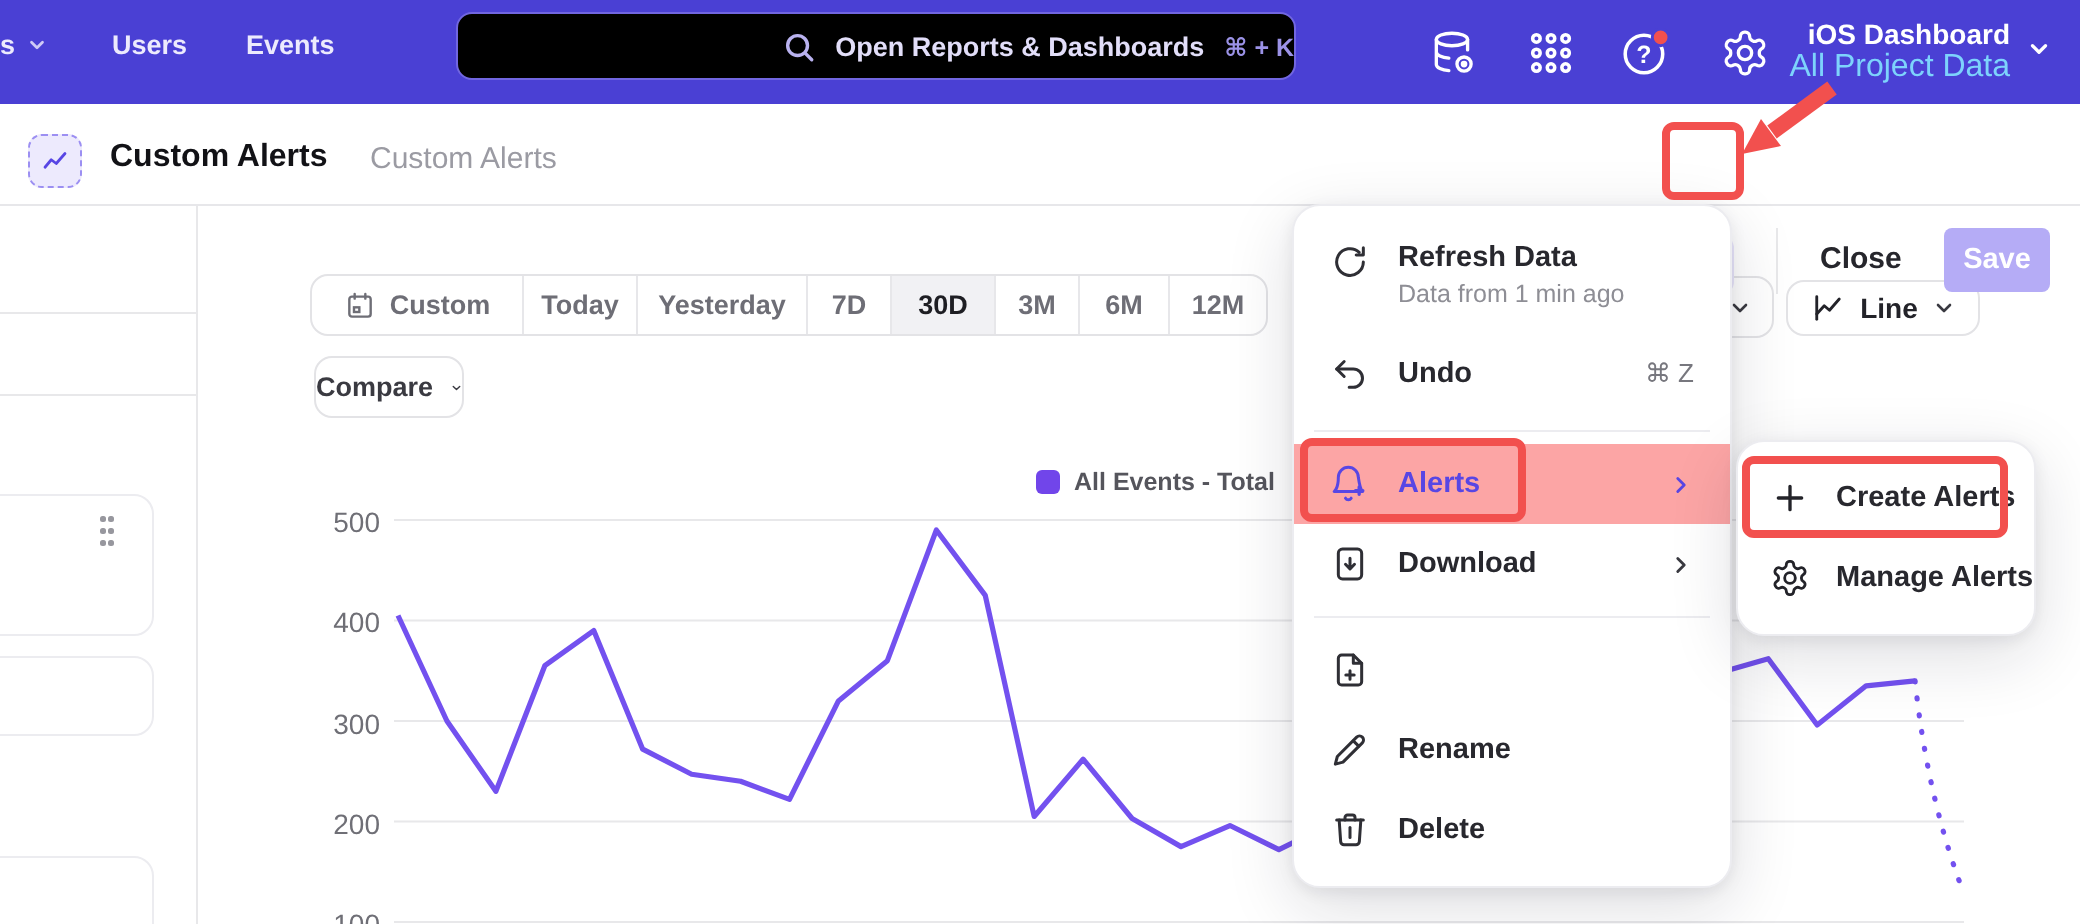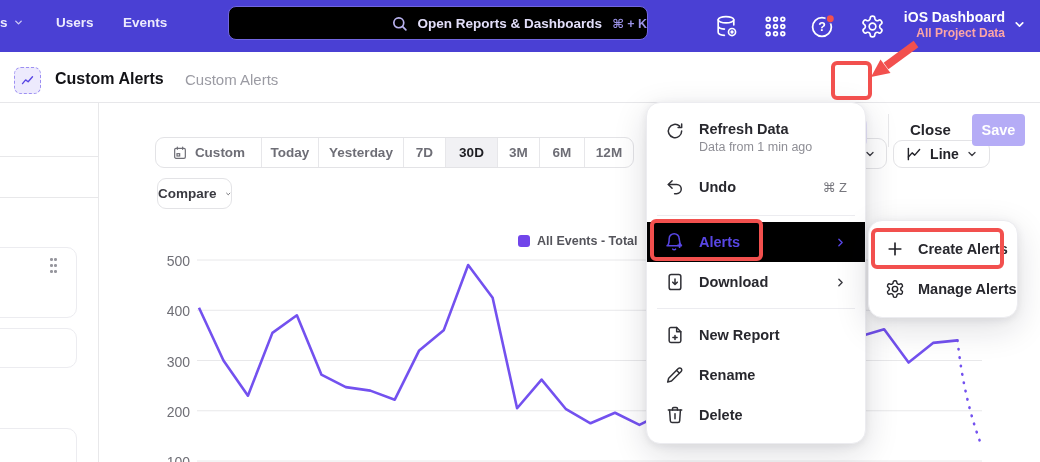--- a/index.html
+++ b/index.html
@@ -11,21 +11,21 @@
   
   #navbar { left:0; top:0; width:1040px; height:52px; background:#4a40d4; z-index:2; }
   .nav-item { color:#eceafd; font-size:13.5px; font-weight:600; top:15px; display:flex; align-items:center; gap:5px; cursor:pointer; }
   #searchbar { left:228px; top:6px; width:420px; height:34px; background:#000000; border:1px solid #7166e0;
     border-radius:8px; display:flex; align-items:center; justify-content:flex-end; gap:10px; cursor:text; }
   #searchbar .ph { color:#e2def9; font-size:13.5px; font-weight:600; }
   #searchbar .sc { color:#9b92e6; font-size:12.5px; font-weight:600; }
   .nav-icon { top:14px; width:25px; height:25px; color:#fff; cursor:pointer; position:absolute; }
   #project { right:14px; top:8px; text-align:right; color:#fff; cursor:pointer; display:flex; align-items:center; gap:8px; }
   #project .pn { font-size:14px; font-weight:700; line-height:18px; }
-  #project .ps { font-size:12px; font-weight:700; color:#fca5a5; line-height:15px; }
+  #project .ps { font-size:16px; font-weight:400; color:#7dd3fc; line-height:15px; }
 
   
   #header { left:0; top:52px; width:1040px; height:51px; background:#fff; border-bottom:1px solid #e7e7ea; z-index:2; }
   #insights-badge { left:14px; top:15px; width:27px; height:27px; border-radius:7px; background:#edeafd;
     border:1px dashed #9c8ff2; display:flex; align-items:center; justify-content:center; }
   #page-title { left:55px; top:18px; font-size:16px; font-weight:700; color:#121216; }
   #breadcrumb { left:185px; top:19px; font-size:15px; color:#9b9ba3; }
   #avatar { left:652px; top:66px; width:31px; height:31px; border-radius:50%; background:#f2555e; color:#fff;
     font-size:12.5px; font-weight:700; display:flex; align-items:center; justify-content:center; cursor:pointer; }
   #link-btn { left:698px; top:68px; width:26px; height:26px; color:#2c2c33; cursor:pointer; }
@@ -70,21 +70,21 @@
   #chart-svg { left:0; top:0; z-index:0; }
 
   
   .menu-card { background:#fff; border:1px solid #ececf0; border-radius:14px;
     box-shadow:0 10px 34px rgba(20,20,40,.14), 0 2px 8px rgba(20,20,40,.08); z-index:5; }
   #ctx-menu { left:646px; top:102px; width:220px; padding:10px 0 8px 0; }
   .mi { display:flex; align-items:center; gap:14px; padding:0 18px; height:40px; cursor:pointer;
     font-size:14.5px; font-weight:600; color:#28282e; }
   .mi .grow { flex:1; }
   .mi .chev { color:#3a3a41; }
-  .mi.hl { background:#000000; color:#5846e4; }
+  .mi.hl { background:#fca5a5; color:#5846e4; }
   .mi.hl .chev { color:#5846e4; }
   .mi-2line { height:52px; align-items:flex-start; padding-top:8px; }
   .mi-2line .txt .sub { font-size:12.5px; font-weight:400; color:#8e8e95; margin-top:3px; }
   .shortcut { font-size:13px; color:#77777e; font-weight:400; }
   .mdiv { height:1px; background:#ececf0; margin:6px 10px; }
   .micon { width:20px; height:20px; flex:0 0 20px; color:#2f2f35; }
   .mi.hl .micon { color:#5846e4; }
 
   #sub-menu { left:868px; top:220px; width:150px; padding:8px 0; }
   #sub-menu .mi { padding:0 16px; gap:13px; font-size:14.5px; font-weight:700; white-space:nowrap; }
@@ -319,21 +319,20 @@
           <polyline points="9 6 15 12 9 18"></polyline>
         </svg>
     </div>
     <div class="mdiv"></div>
     <div class="mi">
       <svg class="micon" viewBox="0 0 24 24" fill="none" stroke="currentColor" stroke-width="1.8" stroke-linecap="round" stroke-linejoin="round">
         <path d="M14 3H7a2 2 0 0 0-2 2v14a2 2 0 0 0 2 2h10a2 2 0 0 0 2-2V8z"></path>
           <path d="M14 3v5h5"></path>
         <path d="M12 12.5v5M9.5 15h5"></path>
       </svg>
-      <span class="grow">New Report</span>
     </div>
     <div class="mi">
       <svg class="micon" viewBox="0 0 24 24" fill="none" stroke="currentColor" stroke-width="1.8" stroke-linecap="round" stroke-linejoin="round">
         <path d="M16 4.3a2.4 2.4 0 0 1 3.4 3.4L7.8 19.3 3.2 20.5l1.2-4.6Z"></path>
           <path d="M14 6.5l3.2 3.2"></path>
       </svg>
       <span class="grow">Rename</span>
     </div>
     <div class="mi">
       <svg class="micon" viewBox="0 0 24 24" fill="none" stroke="currentColor" stroke-width="1.8" stroke-linecap="round" stroke-linejoin="round">

